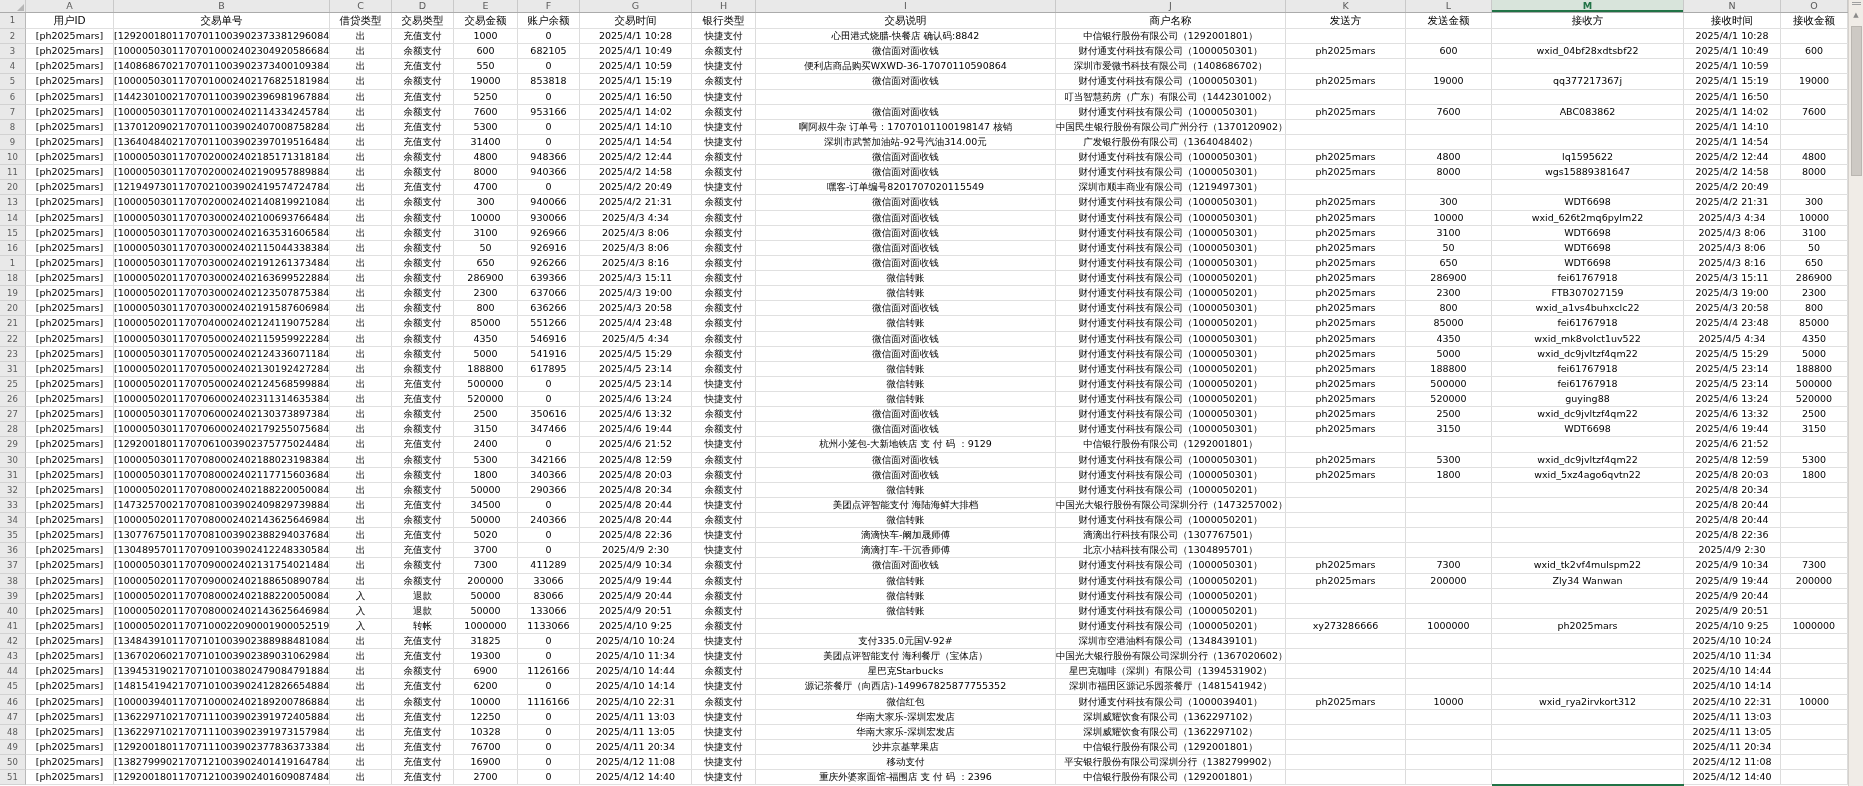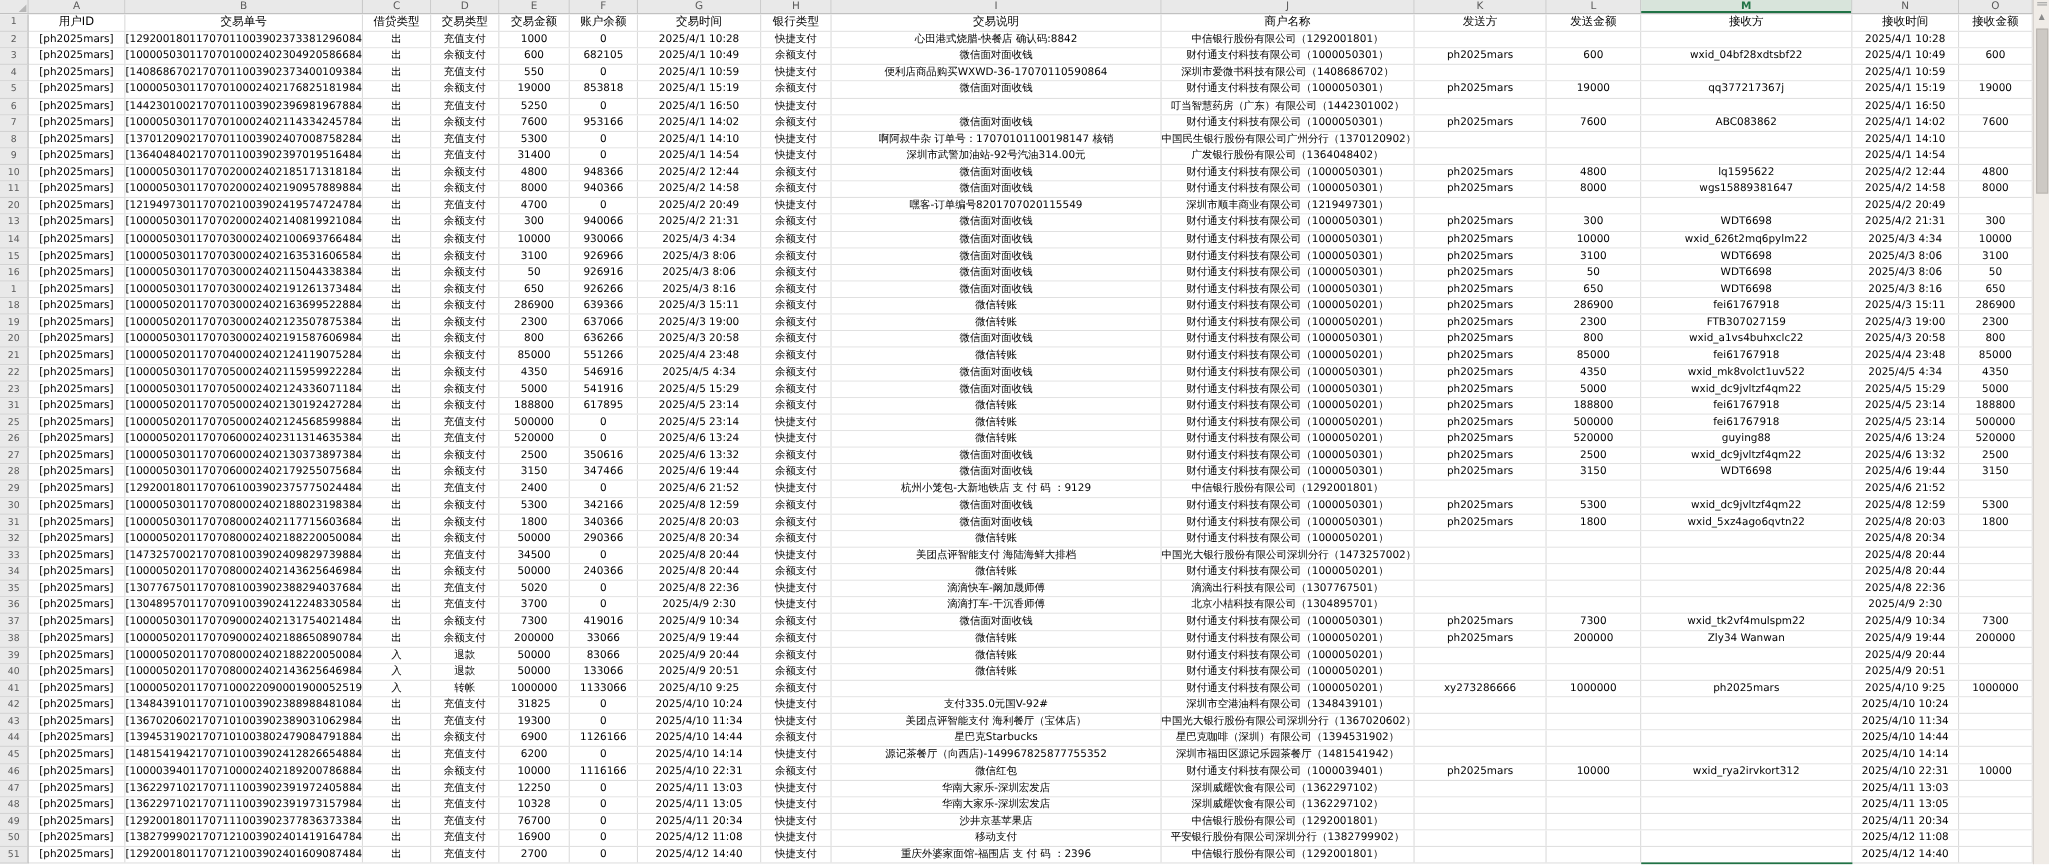--- a/index.html
+++ b/index.html
@@ -716,21 +716,21 @@
         <div class="cell col14">2025/4/9 2:30</div>
         <div class="cell col15"></div>
       </div>
       <div class="row">
         <div class="rn col0">37</div>
         <div class="cell col1">[ph2025mars]</div>
         <div class="cell col2">[100005030117070900024021317540214847]</div>
         <div class="cell col3">出</div>
         <div class="cell col4">余额支付</div>
         <div class="cell col5">7300</div>
-        <div class="cell col6">419016</div>
+        <div class="cell col6">411289</div>
         <div class="cell col7">2025/4/9 10:34</div>
         <div class="cell col8">余额支付</div>
         <div class="cell col9">微信面对面收钱</div>
         <div class="cell col10 jcol">财付通支付科技有限公司（1000050301）</div>
         <div class="cell col11">ph2025mars</div>
         <div class="cell col12">7300</div>
         <div class="cell col13">wxid_tk2vf4mulspm22</div>
         <div class="cell col14">2025/4/9 10:34</div>
         <div class="cell col15">7300</div>
       </div>

